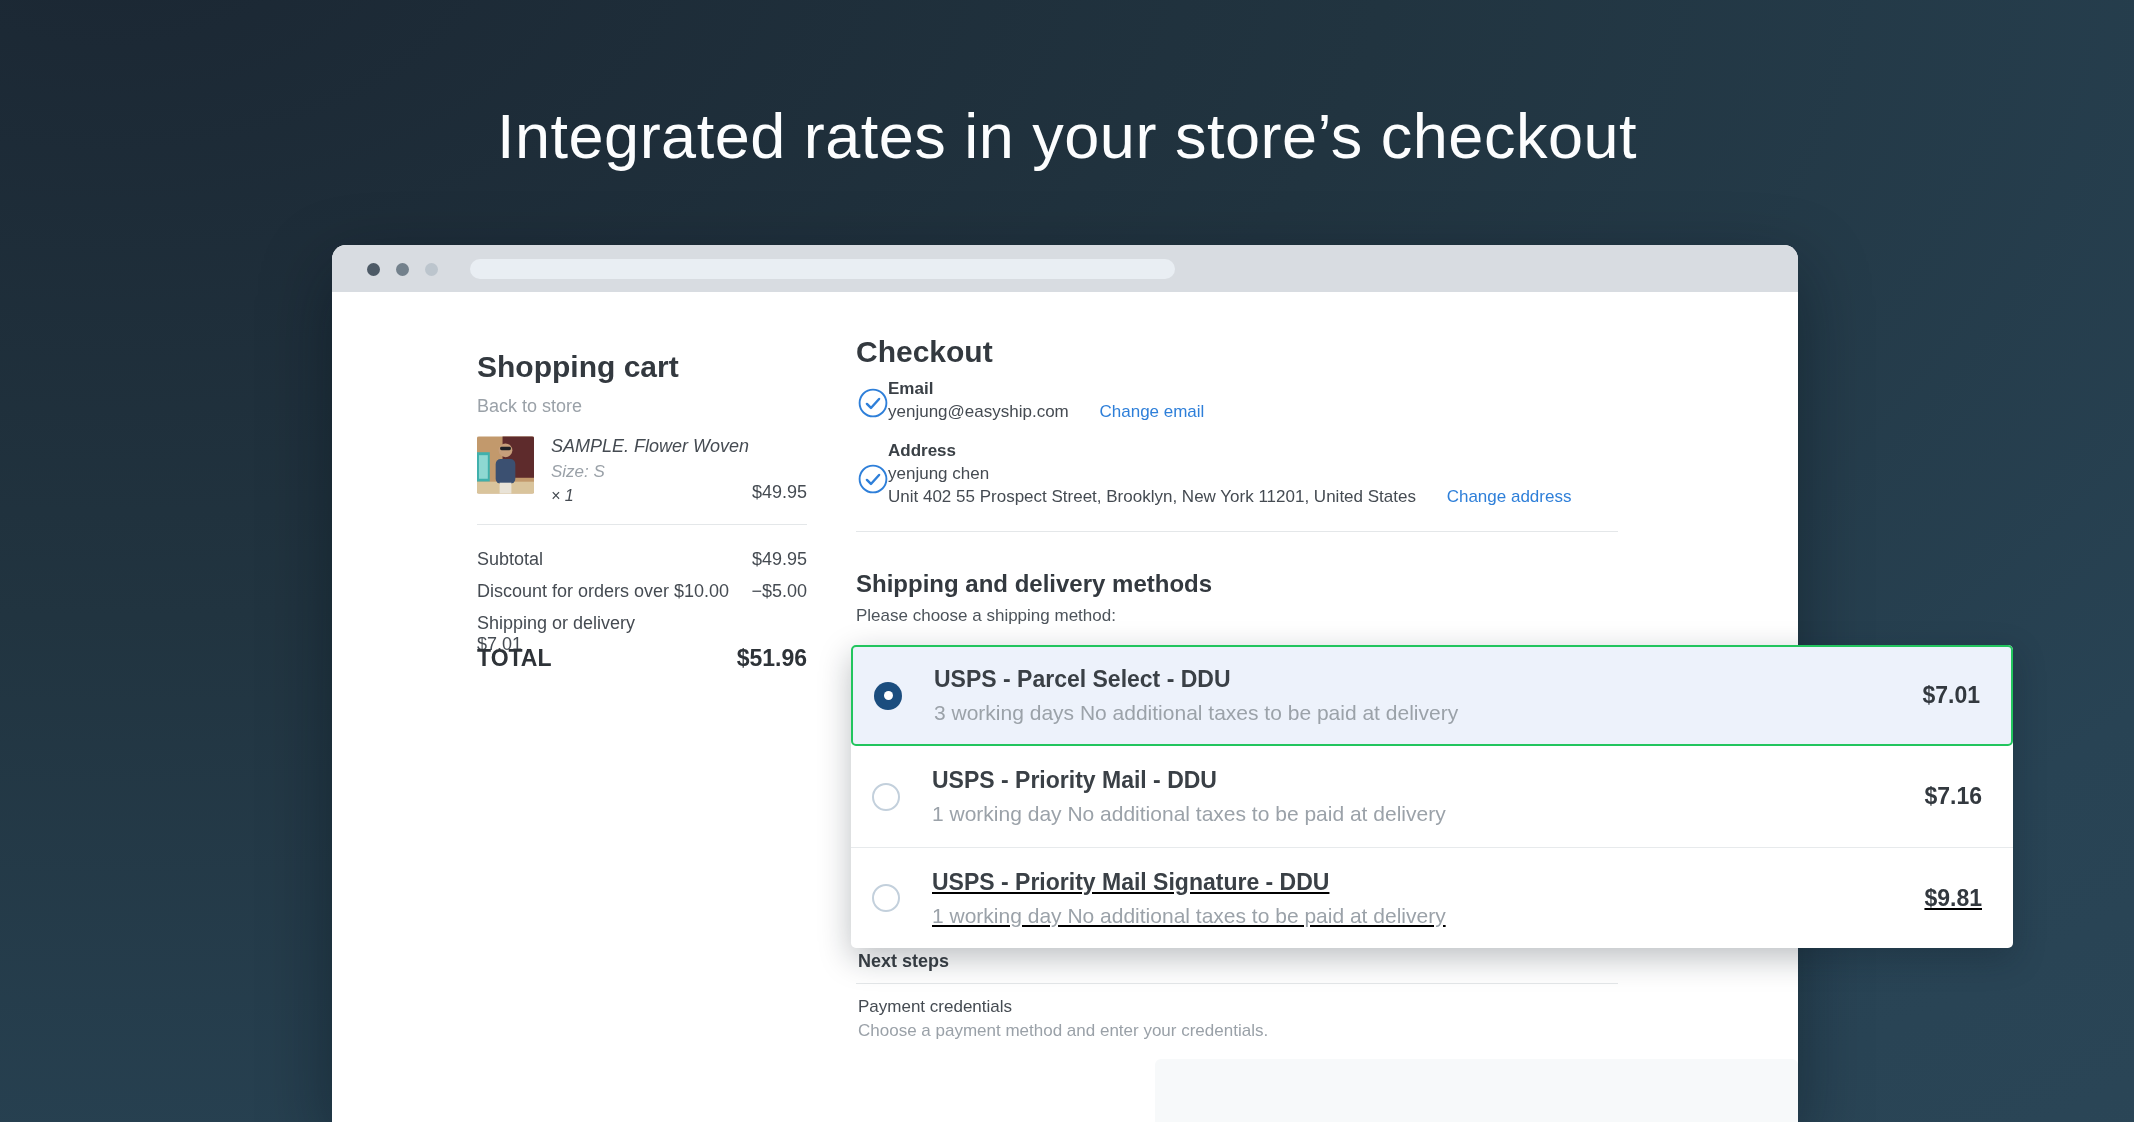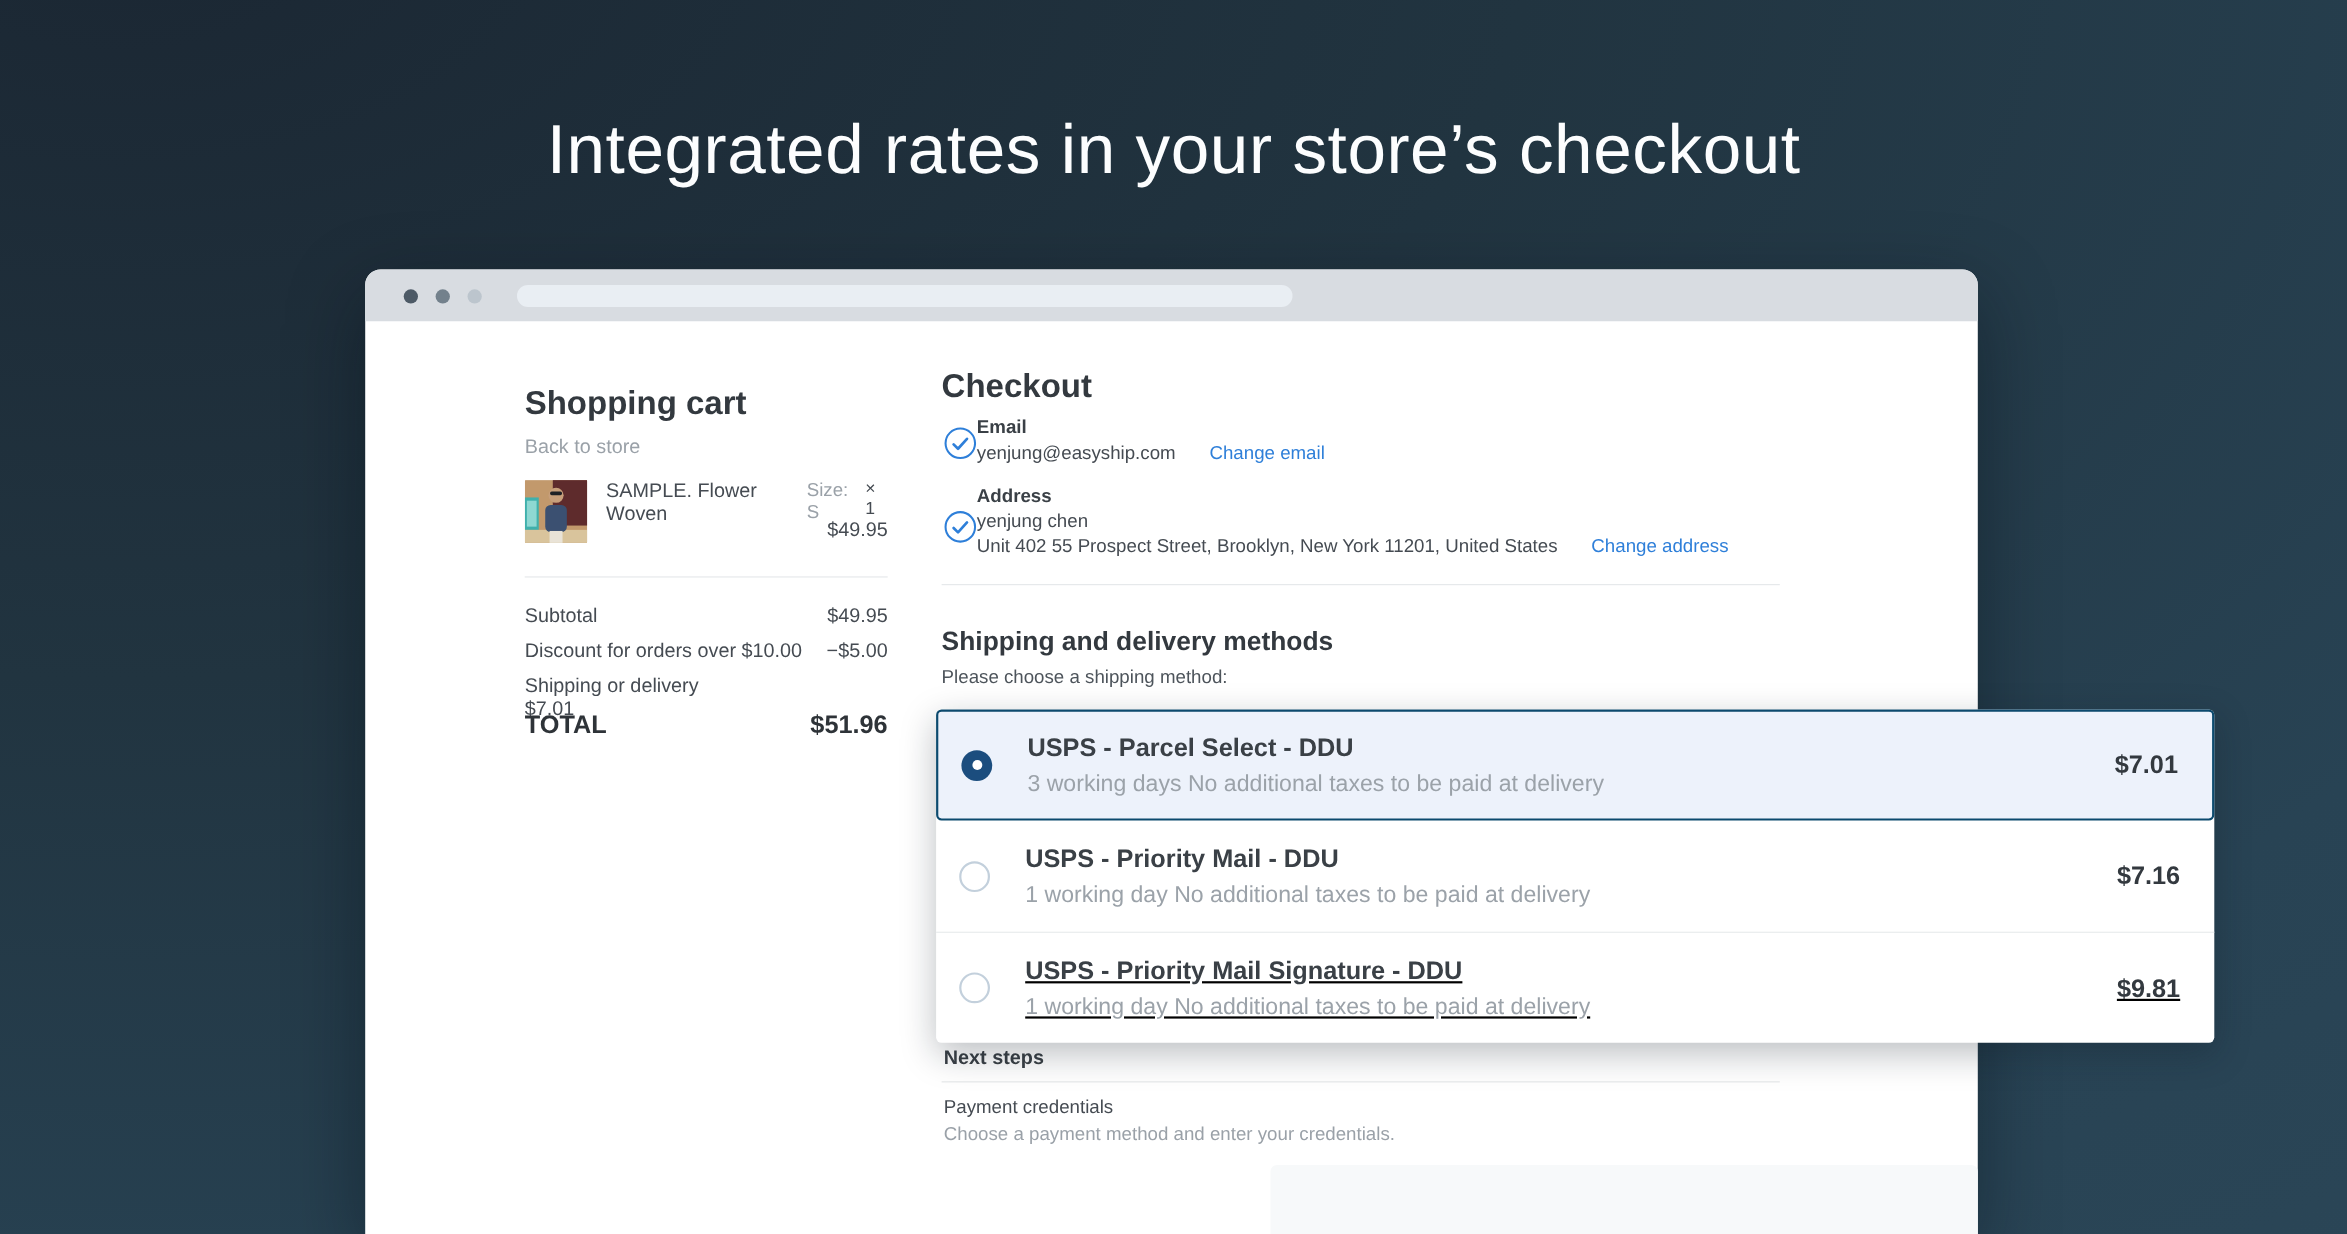--- a/index.html
+++ b/index.html
@@ -40,21 +40,21 @@
   .t-dark { color:#454b52; }
   .t-gray { color:#9aa1a8; }
   .t-link { color:#2e7fd9; cursor:pointer; }
   .bold   { font-weight:700; }
 
   
   .cart-title { position:absolute; left:477px; top:350px; }
   .back-link  { position:absolute; left:477px; top:396px; font-size:18px; }
   .product { position:absolute; left:477px; top:436px; width:330px; display:flex; }
   .thumb { width:57px; height:58px; flex:0 0 57px; border-radius:2px; overflow:hidden; }
-  .prod-info { margin-left:17px; display:flex; flex-direction:row; gap:5px; }
+  .prod-info { margin-left:17px; display:flex; flex-direction:column; gap:5px;font-style:italic; }
   .prod-name { font-size:18px; }
   .prod-size { font-size:17px; }
   .prod-qty  { font-size:16px; }
   .prod-price { position:absolute; right:0; bottom:2px; font-size:18px; }
   .divider { position:absolute; height:1px; background:#e4e7e9; }
   .cart-div { left:477px; top:524px; width:330px; }
   .cart-row { position:absolute; left:477px; width:330px; display:flex; justify-content:space-between; font-size:18px; }
   .row-sub   { top:549px; }
   .row-disc  { top:581px; }
   .row-ship  { top:613px;flex-direction:column; }
@@ -80,21 +80,21 @@
   .ship-panel {
     position:absolute; left:851px; top:645px; width:1162px; height:303px;
     background:#ffffff; border-radius:5px; box-shadow:0 10px 32px rgba(15,25,35,.28);
     z-index:5;
   }
   .opt {
     position:relative; width:100%; height:101px;
     display:flex; align-items:center; padding:0 31px 0 21px;
   }
   .opt--selected {
-    background:#edf2fb; border:2px solid #0c4a6e; border-radius:5px;
+    background:#edf2fb; border:2px solid #22c55e; border-radius:5px;
   }
   .opt3 { border-top:1px solid #e7eaec;text-decoration:underline; }
   .radio { width:28px; height:28px; border-radius:50%; flex:0 0 28px; position:relative; }
   .radio--off { border:2px solid #c3d0dc; background:#fff; }
   .radio--on  { background:#1b4d7e; }
   .radio--on::after {
     content:""; position:absolute; left:50%; top:50%; width:9px; height:9px;
     margin:-4.5px 0 0 -4.5px; border-radius:50%; background:#fff;
   }
   .opt-text { margin-left:32px; display:flex; flex-direction:column; gap:8px; }

